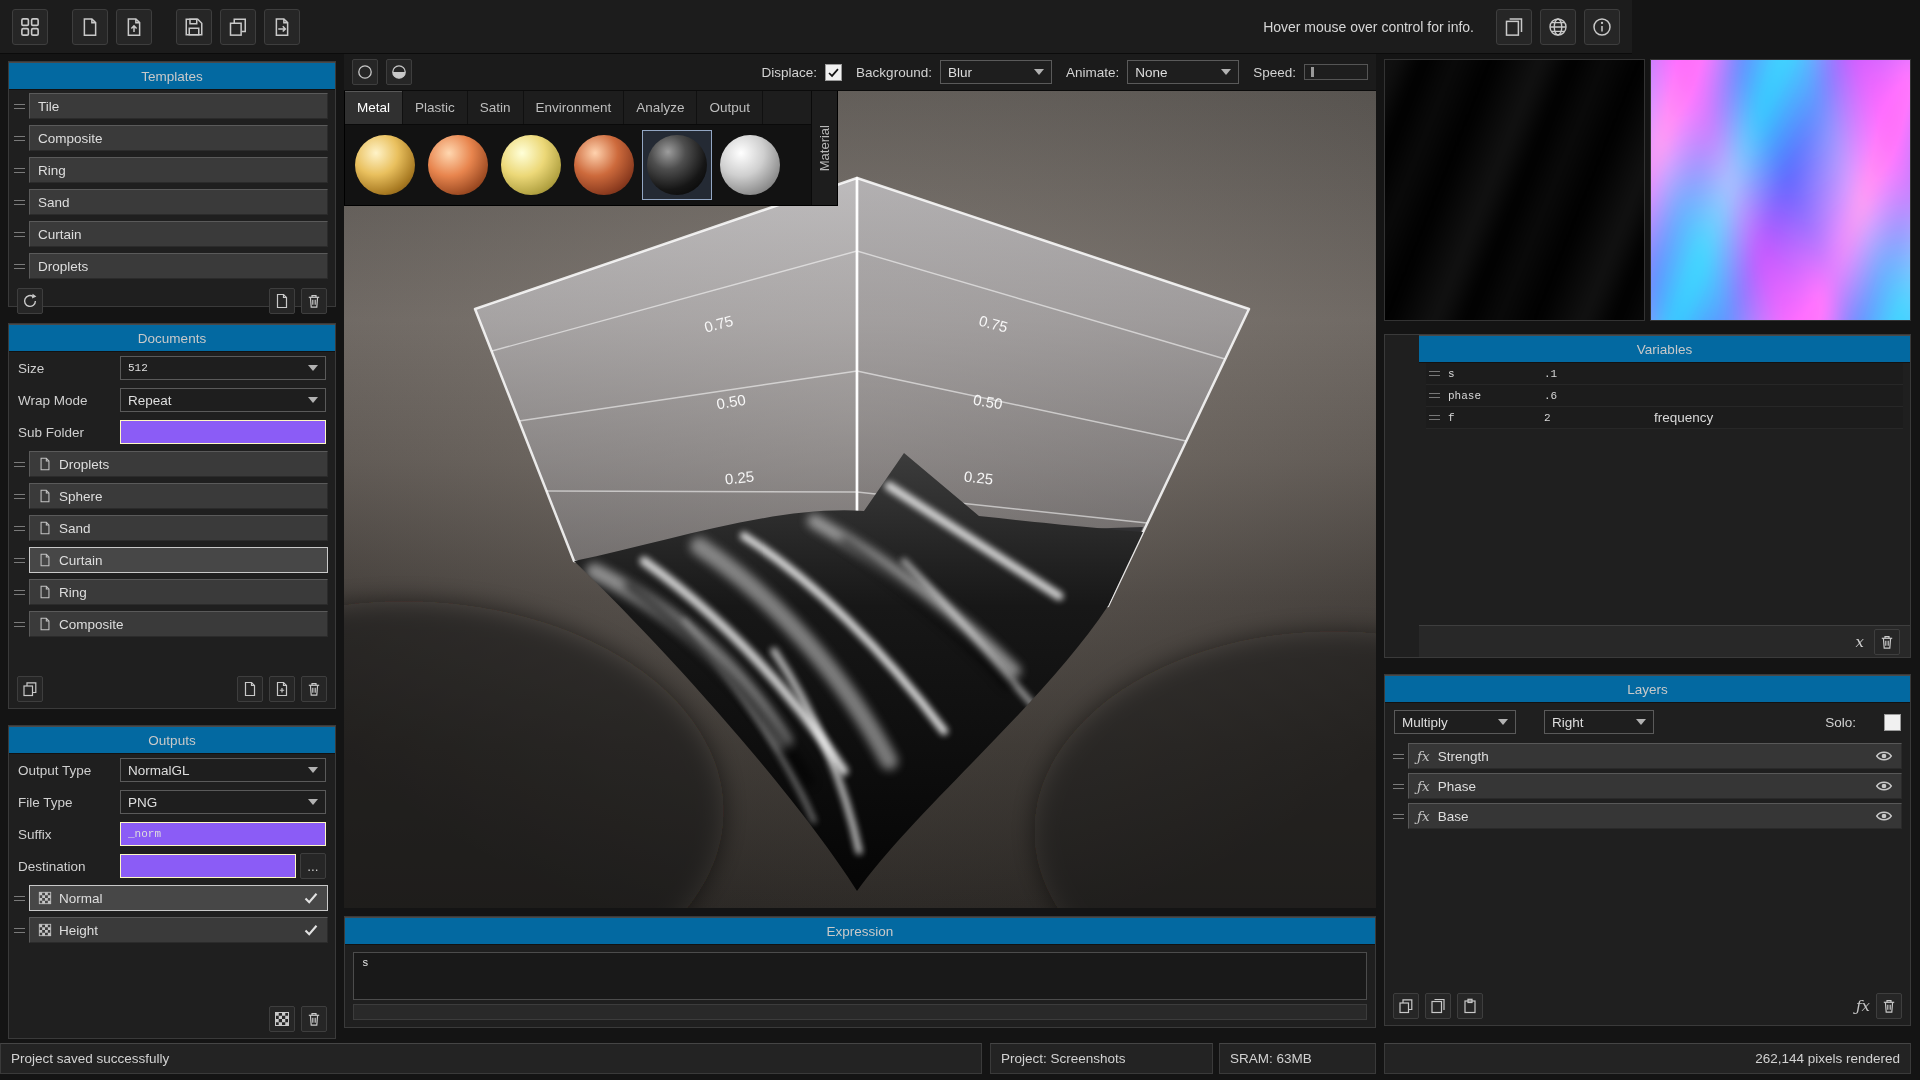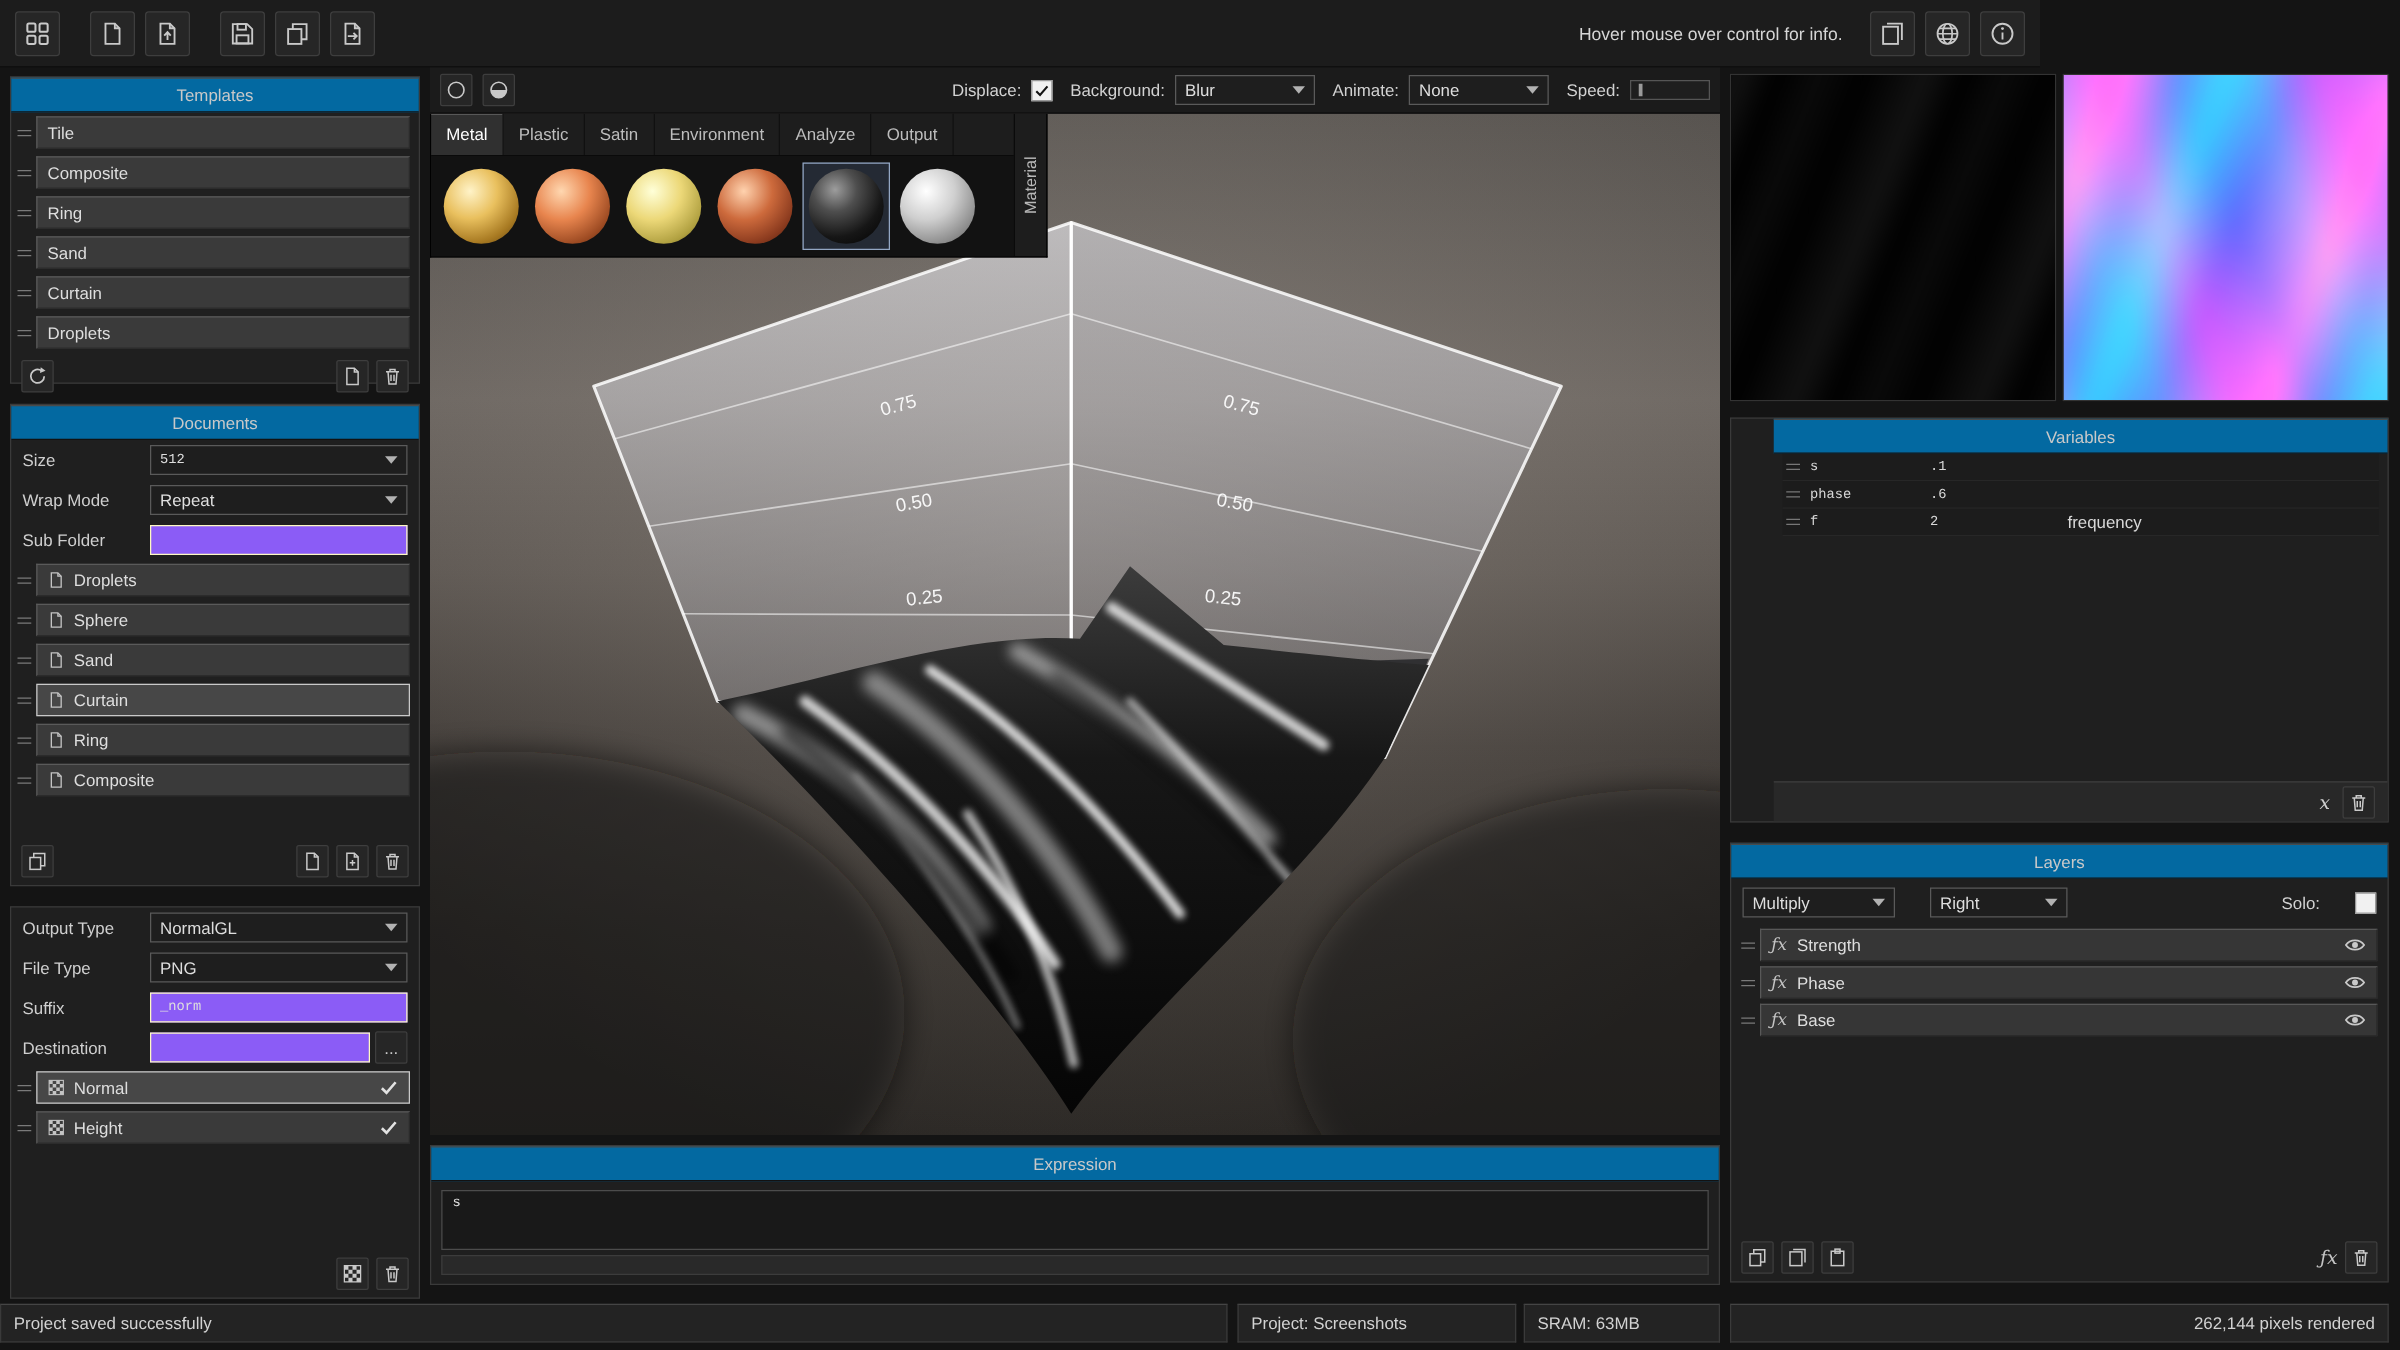--- a/index.html
+++ b/index.html
@@ -568,20 +568,21 @@
         </div>
       <div class="icon-btn sm">
           <svg class="ic">
             <use href="#i-trash"></use>
           </svg>
         </div>
     </div>
   </div>
 
   <div class="panel" id="outputs-panel">
+    <div class="panel-header">Outputs</div>
     <div class="field">
       <span class="field-label">Output Type</span>
       <div class="dropdown">
         <span>NormalGL</span>
         <span class="arrow"></span>
       </div>
     </div>
     <div class="field">
       <span class="field-label">File Type</span>
       <div class="dropdown">

